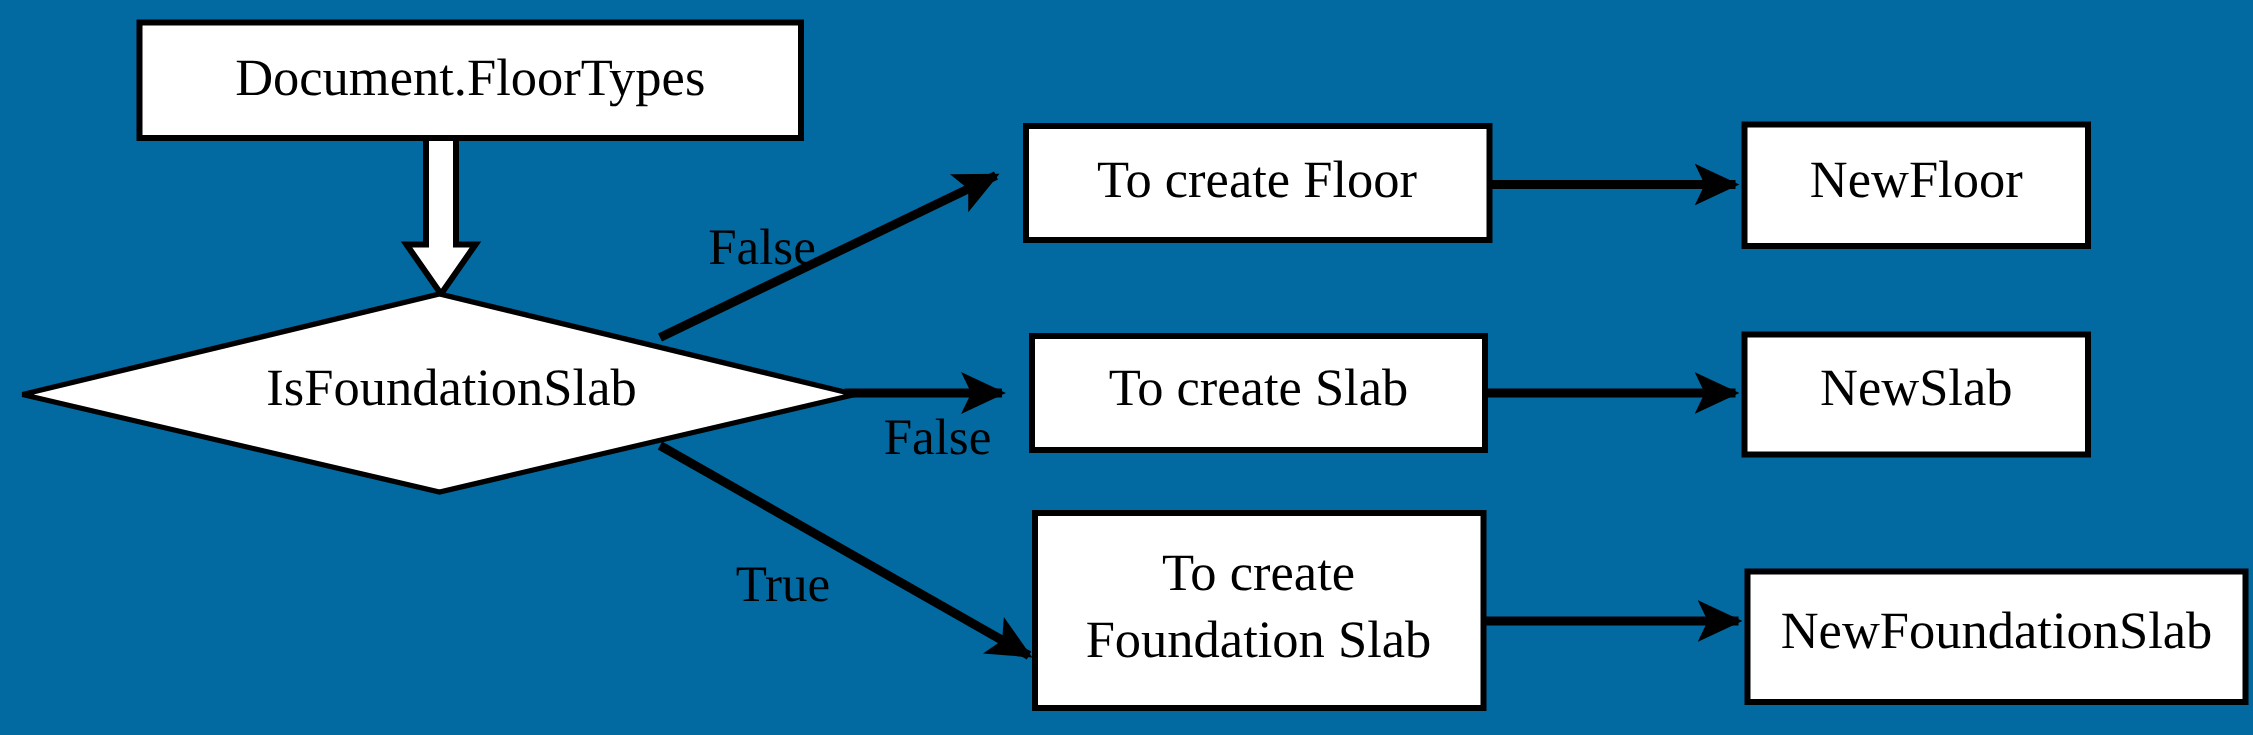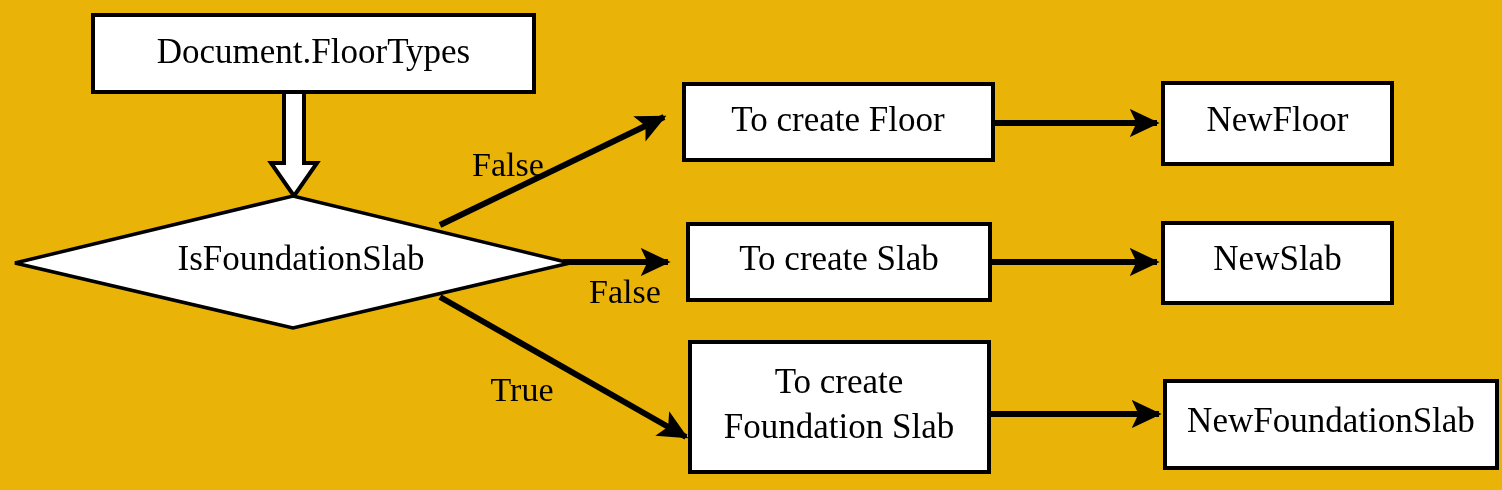--- a/index.html
+++ b/index.html
@@ -10,21 +10,21 @@
   body {
     width: 1502px;
     height: 490px;
     font-family: "Liberation Serif", "DejaVu Serif", serif;
     overflow: hidden;
   }
   #diagram-root {
     position: relative;
     width: 1502px;
     height: 490px;
-    background: #eab308;
+    background: #0369a1;
   }
   svg.canvas {
     position: absolute;
     left: 0;
     top: 0;
     width: 1502px;
     height: 490px;
     display: block;
   }
   .node-shape {

